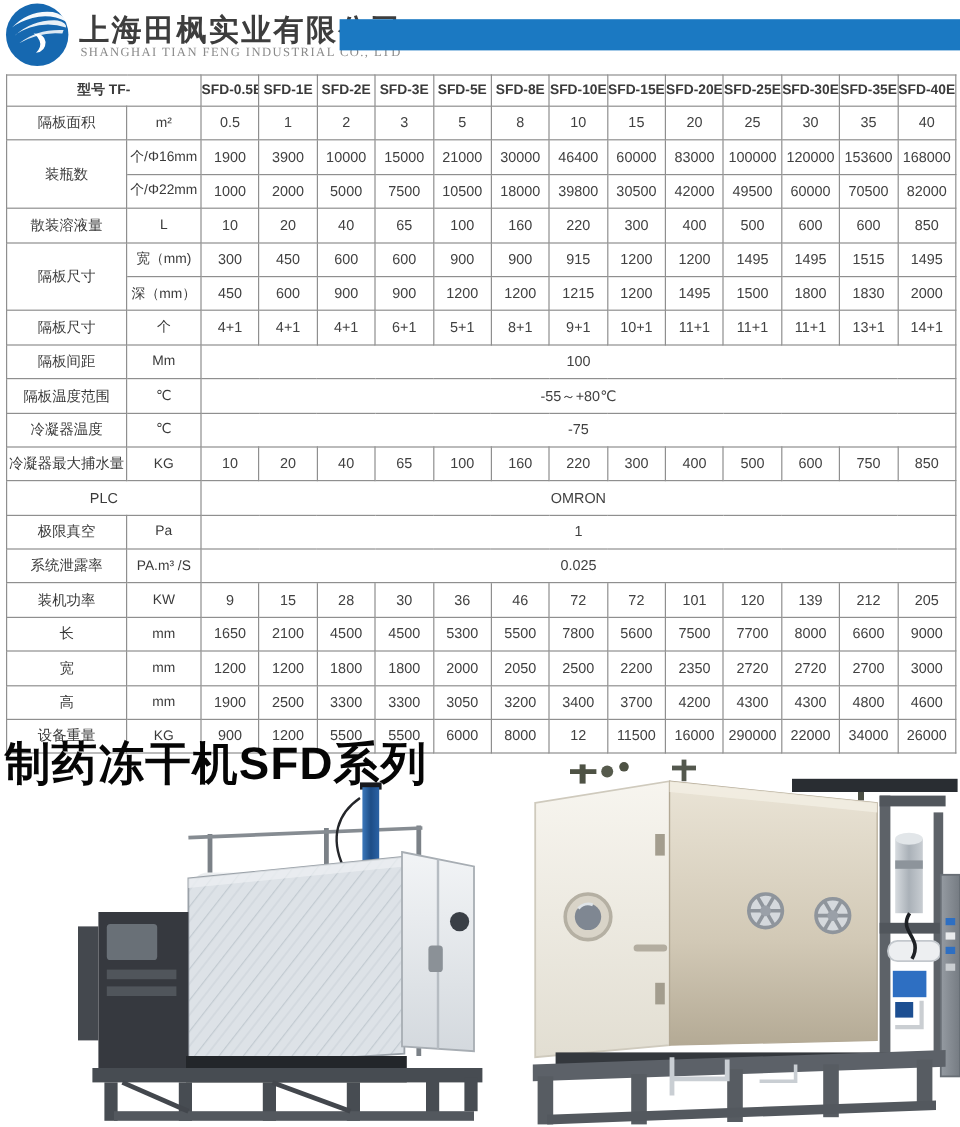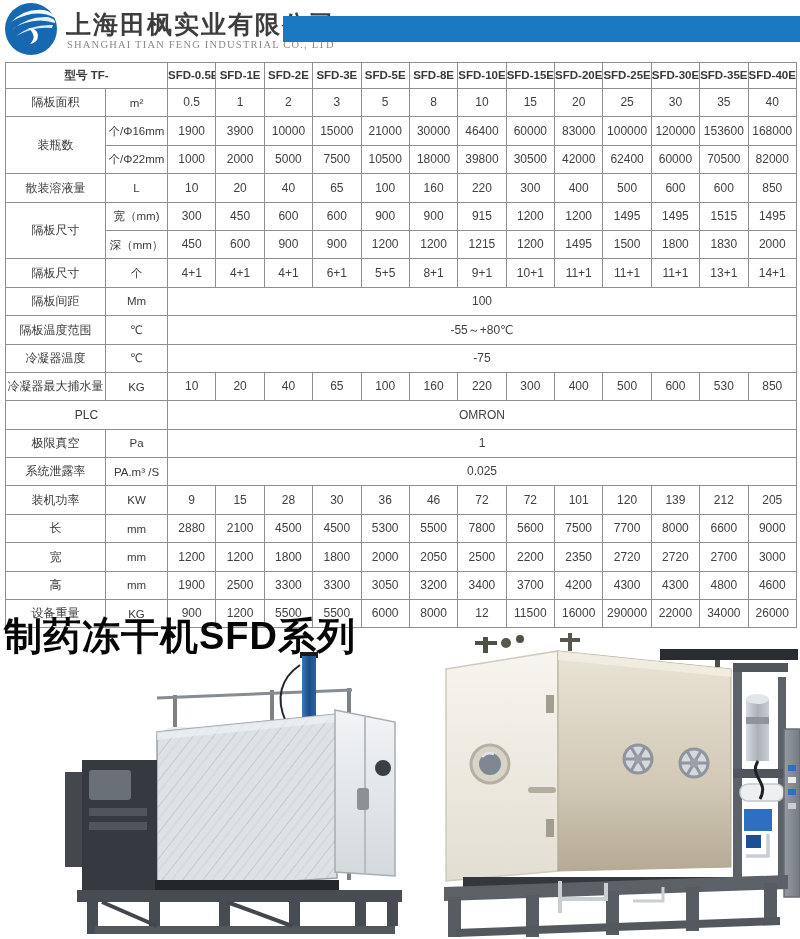--- a/index.html
+++ b/index.html
@@ -127,21 +127,21 @@
           <td class="unit">个/Φ22mm</td>
           <td class="val">1000</td>
           <td class="val">2000</td>
           <td class="val">5000</td>
           <td class="val">7500</td>
           <td class="val">10500</td>
           <td class="val">18000</td>
           <td class="val">39800</td>
           <td class="val">30500</td>
           <td class="val">42000</td>
-          <td class="val">62400</td>
+          <td class="val">49500</td>
           <td class="val">60000</td>
           <td class="val">70500</td>
           <td class="val">82000</td>
         </tr>
         <tr>
           <td class="lbl">散装溶液量</td>
           <td class="unit">L</td>
           <td class="val">10</td>
           <td class="val">20</td>
           <td class="val">40</td>
@@ -189,21 +189,21 @@
           <td class="val">1830</td>
           <td class="val">2000</td>
         </tr>
         <tr>
           <td class="lbl">隔板尺寸</td>
           <td class="unit">个</td>
           <td class="val">4+1</td>
           <td class="val">4+1</td>
           <td class="val">4+1</td>
           <td class="val">6+1</td>
-          <td class="val">5+5</td>
+          <td class="val">5+1</td>
           <td class="val">8+1</td>
           <td class="val">9+1</td>
           <td class="val">10+1</td>
           <td class="val">11+1</td>
           <td class="val">11+1</td>
           <td class="val">11+1</td>
           <td class="val">13+1</td>
           <td class="val">14+1</td>
         </tr>
         <tr>
@@ -228,21 +228,21 @@
           <td class="val">20</td>
           <td class="val">40</td>
           <td class="val">65</td>
           <td class="val">100</td>
           <td class="val">160</td>
           <td class="val">220</td>
           <td class="val">300</td>
           <td class="val">400</td>
           <td class="val">500</td>
           <td class="val">600</td>
-          <td class="val">530</td>
+          <td class="val">750</td>
           <td class="val">850</td>
         </tr>
         <tr>
           <td class="lbl" colspan="2">PLC</td>
           <td class="merged" colspan="13">OMRON</td>
         </tr>
         <tr>
           <td class="lbl">极限真空</td>
           <td class="unit">Pa</td>
           <td class="merged" colspan="13">1</td>
@@ -265,21 +265,21 @@
           <td class="val">72</td>
           <td class="val">101</td>
           <td class="val">120</td>
           <td class="val">139</td>
           <td class="val">212</td>
           <td class="val">205</td>
         </tr>
         <tr>
           <td class="lbl">长</td>
           <td class="unit">mm</td>
-          <td class="val">2880</td>
+          <td class="val">1650</td>
           <td class="val">2100</td>
           <td class="val">4500</td>
           <td class="val">4500</td>
           <td class="val">5300</td>
           <td class="val">5500</td>
           <td class="val">7800</td>
           <td class="val">5600</td>
           <td class="val">7500</td>
           <td class="val">7700</td>
           <td class="val">8000</td>

